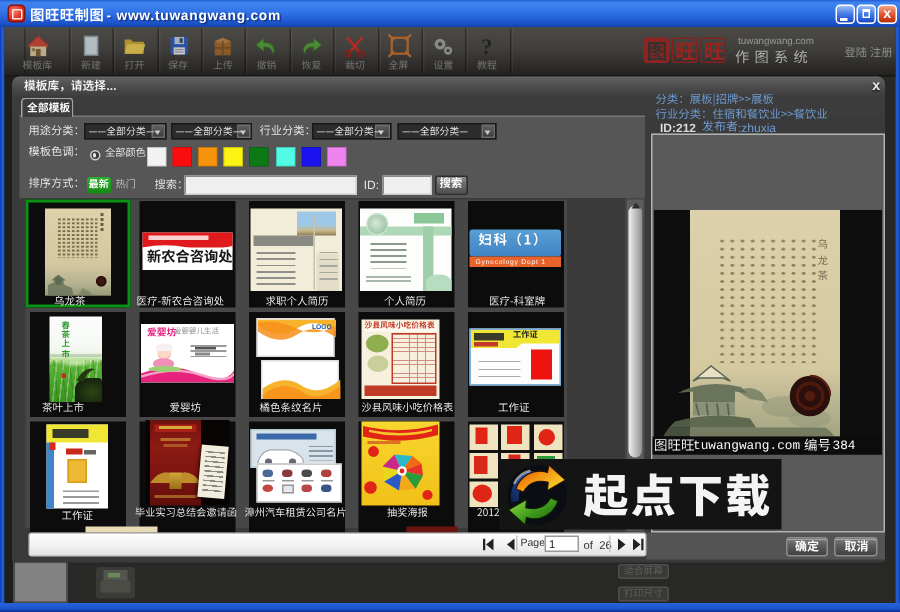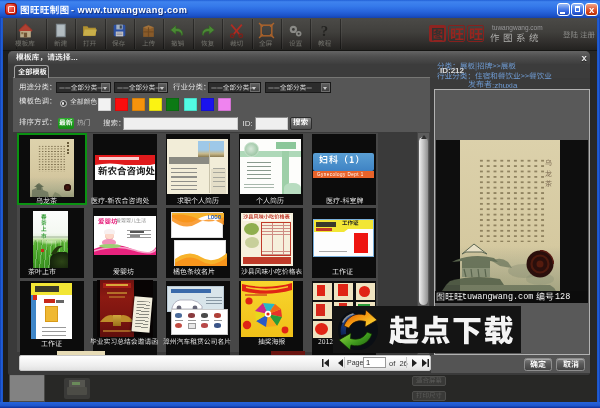--- a/index.html
+++ b/index.html
@@ -735,21 +735,21 @@
 <svg width="80" height="9" style="position:absolute;left:437px;top:61.8px;overflow:visible">
     <g transform="translate(0,6.688) scale(0.0076,-0.0076)">
       <path d="M673 822 604 794C675 646 795 483 900 393C915 413 942 441 961 456C857 534 735 687 673 822ZM324 820C266 667 164 528 44 442C62 428 95 399 108 384C135 406 161 430 187 457V388H380C357 218 302 59 65 -19C82 -35 102 -64 111 -83C366 9 432 190 459 388H731C720 138 705 40 680 14C670 4 658 2 637 2C614 2 552 2 487 8C501 -13 510 -45 512 -67C575 -71 636 -72 670 -69C704 -66 727 -59 748 -34C783 5 796 119 811 426C812 436 812 462 812 462H192C277 553 352 670 404 798Z M1746 822C1722 780 1679 719 1645 680L1706 657C1742 693 1787 746 1824 797ZM1181 789C1223 748 1268 689 1287 650L1354 683C1334 722 1287 779 1244 818ZM1460 839V645H1072V576H1400C1318 492 1185 422 1053 391C1069 376 1090 348 1101 329C1237 369 1372 448 1460 547V379H1535V529C1662 466 1812 384 1892 332L1929 394C1849 442 1706 516 1582 576H1933V645H1535V839ZM1463 357C1458 318 1452 282 1443 249H1067V179H1416C1366 85 1265 23 1046 -11C1060 -28 1079 -60 1085 -80C1334 -36 1445 47 1498 172C1576 31 1714 -49 1916 -80C1925 -59 1946 -27 1963 -10C1781 11 1647 74 1574 179H1936V249H1523C1531 283 1537 319 1542 357Z M2250 486C2290 486 2326 515 2326 560C2326 606 2290 636 2250 636C2210 636 2174 606 2174 560C2174 515 2210 486 2250 486ZM2250 -4C2290 -4 2326 26 2326 71C2326 117 2290 146 2250 146C2210 146 2174 117 2174 71C2174 26 2210 -4 2250 -4Z M3313 -81V-80C3332 -68 3364 -60 3615 3C3613 17 3615 46 3618 65L3402 17V222H3540C3609 68 3736 -35 3916 -81C3925 -61 3945 -34 3961 -19C3874 -1 3798 31 3737 76C3789 104 3850 141 3897 177L3840 217C3803 186 3742 145 3691 116C3659 147 3632 182 3611 222H3950V288H3741V393H3910V457H3741V550H3670V457H3469V550H3400V457H3249V393H3400V288H3221V222H3331V60C3331 15 3301 -8 3282 -18C3293 -32 3308 -63 3313 -81ZM3469 393H3670V288H3469ZM3216 727H3815V625H3216ZM3141 792V498C3141 338 3132 115 3031 -42C3050 -50 3083 -69 3098 -81C3202 83 3216 328 3216 498V559H3890V792Z M4197 840V647H4058V577H4191C4159 439 4097 278 4032 197C4045 179 4063 145 4071 125C4117 193 4163 305 4197 421V-79H4267V456C4294 405 4326 342 4339 309L4385 366C4368 396 4292 512 4267 546V577H4387V647H4267V840ZM4879 821C4778 779 4585 755 4428 746V502C4428 343 4418 118 4306 -40C4323 -48 4354 -70 4368 -82C4477 75 4499 309 4501 476H4531C4561 351 4604 238 4664 144C4600 70 4524 16 4440 -19C4456 -33 4476 -62 4486 -80C4569 -41 4644 12 4708 82C4764 11 4833 -45 4915 -82C4927 -62 4950 -32 4967 -18C4883 15 4813 70 4756 141C4829 241 4883 370 4911 533L4864 547L4851 544H4501V685C4651 695 4823 718 4929 761ZM4827 476C4802 370 4762 280 4710 204C4661 283 4624 376 4598 476Z M5103 -279H5167V838H5103Z M5436 839V638H5312V568H5436V349C5384 333 5336 319 5298 309L5317 235L5436 273V11C5436 -4 5431 -8 5419 -8C5407 -8 5368 -8 5325 -7C5335 -28 5344 -61 5347 -80C5411 -80 5450 -77 5474 -65C5500 -53 5509 -32 5509 11V298L5628 337L5618 405L5509 371V568H5630V638H5509V839ZM5691 332V-79H5764V-31H6102V-75H6177V332ZM5764 38V264H6102V38ZM5660 791V722H5832C5814 598 5770 487 5629 427C5646 414 5666 387 5675 369C5834 442 5886 572 5907 722H6115C6107 557 6096 491 6080 473C6071 464 6064 462 6047 462C6031 462 5989 462 5945 467C5957 447 5965 417 5967 396C6012 394 6057 394 6081 396C6108 398 6126 405 6143 424C6169 455 6180 538 6191 759C6192 770 6192 791 6192 791Z M7000 334V194H6664V129H7000V-79H7071V129H7227V194H7071V334ZM6707 744V358H6862C6829 316 6779 277 6701 244C6716 235 6739 214 6751 201C6850 244 6908 299 6942 358H7199V744H6940C6956 770 6972 799 6987 827L6903 843C6895 815 6880 777 6865 744ZM6775 523H6919C6918 489 6912 453 6897 417H6775ZM6985 523H7130V417H6968C6979 452 6983 488 6985 523ZM6775 685H6920V580H6775ZM6985 685H7130V580H6985ZM6371 820V436C6371 290 6363 87 6305 -57C6324 -63 6354 -73 6369 -82C6410 26 6427 161 6434 288H6564V-79H6632V353H6436L6437 436V500H6683V565H6601V839H6534V565H6437V820Z M7308 146 7788 335V407L7308 596V517L7544 429L7694 373V369L7544 313L7308 226Z M7863 146 8343 335V407L7863 596V517L8099 429L8249 373V369L8099 313L7863 226Z M8693 -81V-80C8712 -68 8744 -60 8995 3C8993 17 8995 46 8998 65L8782 17V222H8920C8989 68 9116 -35 9296 -81C9305 -61 9325 -34 9341 -19C9254 -1 9178 31 9117 76C9169 104 9230 141 9277 177L9220 217C9183 186 9122 145 9071 116C9039 147 9012 182 8991 222H9330V288H9121V393H9290V457H9121V550H9050V457H8849V550H8780V457H8629V393H8780V288H8601V222H8711V60C8711 15 8681 -8 8662 -18C8673 -32 8688 -63 8693 -81ZM8849 393H9050V288H8849ZM8596 727H9195V625H8596ZM8521 792V498C8521 338 8512 115 8411 -42C8430 -50 8463 -69 8478 -81C8582 83 8596 328 8596 498V559H9270V792Z M9577 840V647H9438V577H9571C9539 439 9477 278 9412 197C9425 179 9443 145 9451 125C9497 193 9543 305 9577 421V-79H9647V456C9674 405 9706 342 9719 309L9765 366C9748 396 9672 512 9647 546V577H9767V647H9647V840ZM10259 821C10158 779 9965 755 9808 746V502C9808 343 9798 118 9686 -40C9703 -48 9734 -70 9748 -82C9857 75 9879 309 9881 476H9911C9941 351 9984 238 10044 144C9980 70 9904 16 9820 -19C9836 -33 9856 -62 9866 -80C9949 -41 10024 12 10088 82C10144 11 10213 -45 10295 -82C10307 -62 10330 -32 10347 -18C10263 15 10193 70 10136 141C10209 241 10263 370 10291 533L10244 547L10231 544H9881V685C10031 695 10203 718 10309 761ZM10207 476C10182 370 10142 280 10090 204C10041 283 10004 376 9978 476Z" fill="#6f9cd4"></path>
     </g>
   </svg>
 <svg width="116" height="9" style="position:absolute;left:437px;top:71.8px;overflow:visible">
     <g transform="translate(0,6.688) scale(0.0076,-0.0076)">
       <path d="M435 780V708H927V780ZM267 841C216 768 119 679 35 622C48 608 69 579 79 562C169 626 272 724 339 811ZM391 504V432H728V17C728 1 721 -4 702 -5C684 -6 616 -6 545 -3C556 -25 567 -56 570 -77C668 -77 725 -77 759 -66C792 -53 804 -30 804 16V432H955V504ZM307 626C238 512 128 396 25 322C40 307 67 274 78 259C115 289 154 325 192 364V-83H266V446C308 496 346 548 378 600Z M1854 607C1814 497 1743 351 1688 260L1750 228C1806 321 1874 459 1922 575ZM1082 589C1135 477 1194 324 1219 236L1294 264C1266 352 1204 499 1152 610ZM1585 827V46H1417V828H1340V46H1060V-28H1943V46H1661V827Z M2673 822 2604 794C2675 646 2795 483 2900 393C2915 413 2942 441 2961 456C2857 534 2735 687 2673 822ZM2324 820C2266 667 2164 528 2044 442C2062 428 2095 399 2108 384C2135 406 2161 430 2187 457V388H2380C2357 218 2302 59 2065 -19C2082 -35 2102 -64 2111 -83C2366 9 2432 190 2459 388H2731C2720 138 2705 40 2680 14C2670 4 2658 2 2637 2C2614 2 2552 2 2487 8C2501 -13 2510 -45 2512 -67C2575 -71 2636 -72 2670 -69C2704 -66 2727 -59 2748 -34C2783 5 2796 119 2811 426C2812 436 2812 462 2812 462H2192C2277 553 2352 670 2404 798Z M3746 822C3722 780 3679 719 3645 680L3706 657C3742 693 3787 746 3824 797ZM3181 789C3223 748 3268 689 3287 650L3354 683C3334 722 3287 779 3244 818ZM3460 839V645H3072V576H3400C3318 492 3185 422 3053 391C3069 376 3090 348 3101 329C3237 369 3372 448 3460 547V379H3535V529C3662 466 3812 384 3892 332L3929 394C3849 442 3706 516 3582 576H3933V645H3535V839ZM3463 357C3458 318 3452 282 3443 249H3067V179H3416C3366 85 3265 23 3046 -11C3060 -28 3079 -60 3085 -80C3334 -36 3445 47 3498 172C3576 31 3714 -49 3916 -80C3925 -59 3946 -27 3963 -10C3781 11 3647 74 3574 179H3936V249H3523C3531 283 3537 319 3542 357Z M4250 486C4290 486 4326 515 4326 560C4326 606 4290 636 4250 636C4210 636 4174 606 4174 560C4174 515 4210 486 4250 486ZM4250 -4C4290 -4 4326 26 4326 71C4326 117 4290 146 4250 146C4210 146 4174 117 4174 71C4174 26 4210 -4 4250 -4Z M5548 819C5582 767 5617 697 5631 653L5704 682C5689 726 5651 793 5616 844ZM5285 836C5229 684 5135 534 5036 437C5050 420 5072 379 5080 362C5114 397 5147 437 5179 481V-78H5254V599C5293 667 5329 741 5357 814ZM5314 26V-45H5963V26H5680V280H5918V351H5680V573H5948V644H5339V573H5605V351H5373V280H5605V26Z M6428 825C6440 802 6453 775 6464 750H6084V583H6158V685H6844V600H6921V750H6555C6542 780 6522 817 6506 846ZM6387 413V-81H6459V-24H6807V-76H6883V413H6638L6670 513H6934V581H6346V513H6587C6581 480 6572 444 6564 413ZM6459 168H6807V42H6459ZM6459 231V348H6807V231ZM6268 632C6214 509 6127 390 6033 312C6048 297 6072 262 6081 247C6115 277 6149 313 6181 353V-80H6253V453C6285 503 6314 556 6337 610Z M7531 747V-35H7604V47H7827V-28H7903V747ZM7604 119V675H7827V119ZM7439 831C7351 795 7193 765 7060 747C7068 730 7078 704 7081 687C7134 693 7191 701 7247 711V544H7050V474H7228C7182 348 7102 211 7026 134C7039 115 7058 86 7067 64C7132 133 7198 248 7247 366V-78H7321V363C7364 306 7420 230 7443 192L7489 254C7465 285 7358 411 7321 449V474H7496V544H7321V726C7384 739 7442 754 7489 772Z M8152 566C8176 552 8204 533 8227 516C8172 485 8112 461 8055 446C8069 434 8086 411 8093 396C8242 441 8401 533 8473 673L8430 697L8417 694H8327V742H8501V792H8327V840H8261V694H8243L8256 715L8195 726C8165 678 8112 622 8038 580C8052 572 8071 554 8082 540C8133 572 8174 608 8207 647H8382C8355 610 8318 576 8276 547C8252 565 8220 585 8193 599ZM8540 666C8580 647 8623 624 8665 600C8631 580 8595 564 8559 553C8572 540 8590 516 8598 499C8642 515 8685 537 8726 564C8781 528 8831 492 8864 462L8911 511C8878 539 8831 572 8779 604C8832 651 8876 709 8902 779L8859 798L8852 796H8541V740H8813C8790 702 8758 667 8721 638C8674 664 8627 688 8583 708ZM8701 214V162H8306V214ZM8701 256H8306V307H8701ZM8443 410C8457 393 8473 372 8486 353H8297C8372 390 8442 434 8499 484C8560 434 8639 389 8724 353H8559C8545 377 8523 405 8503 426ZM8214 -76C8233 -66 8266 -61 8523 -21C8523 -7 8527 19 8530 35L8306 4V115H8516L8482 76C8607 34 8768 -32 8850 -77L8891 -27C8856 -9 8810 12 8759 32C8797 58 8838 91 8874 121L8819 156C8791 127 8744 86 8703 55C8645 77 8586 98 8533 115H8773V333C8823 314 8874 298 8923 287C8932 305 8952 332 8967 346C8814 376 8639 443 8540 523L8560 545L8501 576C8407 463 8220 375 8044 330C8060 314 8078 289 8088 271C8137 286 8185 303 8233 323V43C8233 3 8205 -12 8187 -19C8198 -33 8210 -60 8214 -76Z M9557 839C9534 694 9492 556 9424 467C9442 457 9474 435 9488 424C9525 476 9556 544 9581 620H9861C9850 564 9835 507 9821 467L9884 447C9908 505 9932 597 9948 677L9897 691L9883 689H9601C9613 734 9623 780 9631 828ZM9641 544V485C9641 340 9623 125 9370 -34C9387 -46 9413 -69 9424 -86C9579 13 9652 134 9685 250C9732 96 9807 -20 9930 -83C9940 -64 9963 -36 9978 -21C9828 46 9750 206 9712 405C9713 433 9714 459 9714 484V544ZM9156 838C9131 688 9088 543 9023 449C9039 439 9068 415 9080 403C9118 460 9149 533 9175 614H9353C9338 565 9319 516 9301 482L9361 461C9390 513 9420 598 9443 671L9393 687L9380 683H9195C9207 729 9217 776 9226 824ZM9166 -67C9181 -48 9208 -28 9407 100C9401 115 9392 143 9388 163L9253 79V494H9182V87C9182 42 9146 8 9126 -4C9140 -19 9159 -49 9166 -67Z M10854 607C10814 497 10743 351 10688 260L10750 228C10806 321 10874 459 10922 575ZM10082 589C10135 477 10194 324 10219 236L10294 264C10266 352 10204 499 10152 610ZM10585 827V46H10417V828H10340V46H10060V-28H10943V46H10661V827Z M11038 146 11518 335V407L11038 596V517L11274 429L11424 373V369L11274 313L11038 226Z M11593 146 12073 335V407L11593 596V517L11829 429L11979 373V369L11829 313L11593 226Z M12262 566C12286 552 12314 533 12337 516C12282 485 12222 461 12165 446C12179 434 12196 411 12203 396C12352 441 12511 533 12583 673L12540 697L12527 694H12437V742H12611V792H12437V840H12371V694H12353L12366 715L12305 726C12275 678 12222 622 12148 580C12162 572 12181 554 12192 540C12243 572 12284 608 12317 647H12492C12465 610 12428 576 12386 547C12362 565 12330 585 12303 599ZM12650 666C12690 647 12733 624 12775 600C12741 580 12705 564 12669 553C12682 540 12700 516 12708 499C12752 515 12795 537 12836 564C12891 528 12941 492 12974 462L13021 511C12988 539 12941 572 12889 604C12942 651 12986 709 13012 779L12969 798L12962 796H12651V740H12923C12900 702 12868 667 12831 638C12784 664 12737 688 12693 708ZM12811 214V162H12416V214ZM12811 256H12416V307H12811ZM12553 410C12567 393 12583 372 12596 353H12407C12482 390 12552 434 12609 484C12670 434 12749 389 12834 353H12669C12655 377 12633 405 12613 426ZM12324 -76C12343 -66 12376 -61 12633 -21C12633 -7 12637 19 12640 35L12416 4V115H12626L12592 76C12717 34 12878 -32 12960 -77L13001 -27C12966 -9 12920 12 12869 32C12907 58 12948 91 12984 121L12929 156C12901 127 12854 86 12813 55C12755 77 12696 98 12643 115H12883V333C12933 314 12984 298 13033 287C13042 305 13062 332 13077 346C12924 376 12749 443 12650 523L12670 545L12611 576C12517 463 12330 375 12154 330C12170 314 12188 289 12198 271C12247 286 12295 303 12343 323V43C12343 3 12315 -12 12297 -19C12308 -33 12320 -60 12324 -76Z M13667 839C13644 694 13602 556 13534 467C13552 457 13584 435 13598 424C13635 476 13666 544 13691 620H13971C13960 564 13945 507 13931 467L13994 447C14018 505 14042 597 14058 677L14007 691L13993 689H13711C13723 734 13733 780 13741 828ZM13751 544V485C13751 340 13733 125 13480 -34C13497 -46 13523 -69 13534 -86C13689 13 13762 134 13795 250C13842 96 13917 -20 14040 -83C14050 -64 14073 -36 14088 -21C13938 46 13860 206 13822 405C13823 433 13824 459 13824 484V544ZM13266 838C13241 688 13198 543 13133 449C13149 439 13178 415 13190 403C13228 460 13259 533 13285 614H13463C13448 565 13429 516 13411 482L13471 461C13500 513 13530 598 13553 671L13503 687L13490 683H13305C13317 729 13327 776 13336 824ZM13276 -67C13291 -48 13318 -28 13517 100C13511 115 13502 143 13498 163L13363 79V494H13292V87C13292 42 13256 8 13236 -4C13250 -19 13269 -49 13276 -67Z M14964 607C14924 497 14853 351 14798 260L14860 228C14916 321 14984 459 15032 575ZM14192 589C14245 477 14304 324 14329 236L14404 264C14376 352 14314 499 14262 610ZM14695 827V46H14527V828H14450V46H14170V-28H15053V46H14771V827Z" fill="#6f9cd4"></path>
     </g>
   </svg>
-<div class="ab" style="left:440px;top:66px;font-size:8px;font-weight:bold;color:#dadada">ID:212</div>
+<div class="ab" style="left:440px;top:81px;font-size:8px;font-weight:bold;color:#dadada">ID:212</div>
 <svg width="26" height="10" style="position:absolute;left:468px;top:80px;overflow:visible">
     <g transform="translate(0,7.04) scale(0.008,-0.008)">
       <path d="M673 790C716 744 773 680 801 642L860 683C832 719 774 781 731 826ZM144 523C154 534 188 540 251 540H391C325 332 214 168 30 57C49 44 76 15 86 -1C216 79 311 181 381 305C421 230 471 165 531 110C445 49 344 7 240 -18C254 -34 272 -62 280 -82C392 -51 498 -5 589 61C680 -6 789 -54 917 -83C928 -62 948 -32 964 -16C842 7 736 50 648 108C735 185 803 285 844 413L793 437L779 433H441C454 467 467 503 477 540H930L931 612H497C513 681 526 753 537 830L453 844C443 762 429 685 411 612H229C257 665 285 732 303 797L223 812C206 735 167 654 156 634C144 612 133 597 119 594C128 576 140 539 144 523ZM588 154C520 212 466 281 427 361H742C706 279 652 211 588 154Z M1399 841C1385 790 1367 738 1346 687H1061V614H1313C1246 481 1153 358 1031 275C1045 259 1065 230 1076 211C1130 249 1179 294 1222 343V13H1297V360H1509V-81H1585V360H1811V109C1811 95 1806 91 1789 90C1773 90 1715 89 1651 91C1661 72 1673 44 1676 23C1762 23 1815 23 1846 35C1877 47 1886 68 1886 108V431H1811H1585V566H1509V431H1291C1331 489 1366 550 1396 614H1941V687H1428C1446 732 1462 778 1476 823Z M2837 806C2802 760 2764 715 2722 673V714H2473V840H2399V714H2142V648H2399V519H2054V451H2446C2319 369 2178 302 2032 252C2047 236 2070 205 2080 189C2142 213 2204 239 2264 269V-80H2339V-47H2746V-76H2823V346H2408C2463 379 2517 414 2569 451H2946V519H2657C2748 595 2831 679 2901 771ZM2473 519V648H2697C2650 602 2599 559 2544 519ZM2339 123H2746V18H2339ZM2339 183V282H2746V183Z" fill="#6f9cd4"></path>
     </g>
   </svg>
 <div class="ab" style="left:492px;top:81px;font-size:8px;color:#6f9cd4">:zhuxia</div>
 <div class="ab" style="left:433.5px;top:89px;width:156px;height:266px;background:#595959;
 border:1px solid #b2b2b2;box-sizing:border-box"></div>
 <div class="ab" style="left:435.5px;top:139.5px;width:152.5px;height:163px;background:#0e0e0e"></div>
 <div class="ab" style="left:459.5px;top:140px;width:100.5px;height:151px;
@@ -796,21 +796,21 @@
     <g transform="translate(0,7.92) scale(0.009,-0.009)">
       <path d="M375 279C455 262 557 227 613 199L644 250C588 276 487 309 407 325ZM275 152C413 135 586 95 682 61L715 117C618 149 445 188 310 203ZM84 796V-80H156V-38H842V-80H917V796ZM156 29V728H842V29ZM414 708C364 626 278 548 192 497C208 487 234 464 245 452C275 472 306 496 337 523C367 491 404 461 444 434C359 394 263 364 174 346C187 332 203 303 210 285C308 308 413 345 508 396C591 351 686 317 781 296C790 314 809 340 823 353C735 369 647 396 569 432C644 481 707 538 749 606L706 631L695 628H436C451 647 465 666 477 686ZM378 563 385 570H644C608 531 560 496 506 465C455 494 411 527 378 563Z M1354 34V-38H1960V34H1703V351H1919V423H1703V700H1944V772H1402V700H1627V423H1425V351H1627V34ZM1291 411V181H1148V411ZM1291 478H1148V698H1291ZM1077 767V35H1148V113H1361V767Z M2354 34V-38H2960V34H2703V351H2919V423H2703V700H2944V772H2402V700H2627V423H2425V351H2627V34ZM2291 411V181H2148V411ZM2291 478H2148V698H2291ZM2077 767V35H2148V113H2361V767Z" fill="#f8f8f8"></path>
     </g>
   </svg>
 <div class="ab" style="left:462px;top:292px;font-size:8.5px;color:#f8f8f8;font-family:'Liberation Mono'">tuwangwang.com</div>
 <svg width="20" height="11" style="position:absolute;left:536px;top:291.5px;overflow:visible">
     <g transform="translate(0,7.92) scale(0.009,-0.009)">
       <path d="M40 54 58 -15C140 18 245 61 346 103L332 163C223 121 114 79 40 54ZM61 423C75 430 98 435 205 450C167 386 132 335 116 316C87 278 66 252 45 248C53 230 64 196 68 182C87 194 118 204 339 255C336 271 333 298 334 317L167 282C238 374 307 486 364 597L303 632C286 593 265 554 245 517L133 505C190 593 246 706 287 815L215 840C179 719 112 587 91 554C71 520 55 496 38 491C46 473 57 438 61 423ZM624 350V202H541V350ZM675 350H746V202H675ZM481 412V-72H541V143H624V-47H675V143H746V-46H797V143H871V-7C871 -14 868 -16 861 -17C854 -17 836 -17 814 -16C822 -32 829 -56 831 -73C867 -73 890 -71 908 -62C926 -52 930 -35 930 -8V413L871 412ZM797 350H871V202H797ZM605 826C621 798 637 762 648 732H414V515C414 361 405 139 314 -21C329 -28 360 -50 372 -63C465 99 482 335 483 498H920V732H729C717 765 697 811 675 846ZM483 668H850V561H483Z M1260 732H1736V596H1260ZM1185 799V530H1815V799ZM1063 440V371H1269C1249 309 1224 240 1203 191H1727C1708 75 1688 19 1663 -1C1651 -9 1639 -10 1615 -10C1587 -10 1514 -9 1444 -2C1458 -23 1468 -52 1470 -74C1539 -78 1605 -79 1639 -77C1678 -76 1702 -70 1726 -50C1763 -18 1788 57 1812 225C1814 236 1816 259 1816 259H1315L1352 371H1933V440Z" fill="#f8f8f8"></path>
     </g>
   </svg>
-<div class="ab" style="left:555px;top:292px;font-size:8.5px;color:#f8f8f8;font-family:'Liberation Mono'">128</div>
+<div class="ab" style="left:555px;top:292px;font-size:8.5px;color:#f8f8f8;font-family:'Liberation Mono'">384</div>
 <div class="ab" style="left:523.5px;top:358px;width:28.5px;height:12.5px;border-radius:2.5px;background:linear-gradient(180deg,#7e7e7e,#5a5a5a 45%,#434343);border:1px solid #8e8e8e;box-shadow:inset 0 1px 0 rgba(255,255,255,.35);box-sizing:border-box"></div>
 <svg width="18" height="10" style="position:absolute;left:530px;top:359.8px;overflow:visible">
     <g transform="translate(0,7.04) scale(0.008,-0.008)">
       <path d="M528 851C490 739 420 635 337 569C357 547 391 499 403 476L437 508V342C437 227 428 77 339 -28C365 -40 414 -72 433 -91C488 -26 517 60 532 147H630V-45H735V147H825V34C825 23 822 20 812 20C802 19 773 19 745 21C758 -8 768 -52 771 -82C828 -82 870 -81 900 -63C931 -46 938 -18 938 32V591H782C815 633 848 681 871 721L794 771L776 767H607C616 786 623 805 630 825ZM630 248H544C546 275 547 301 547 326H630ZM735 248V326H825V248ZM630 417H547V490H630ZM735 417V490H825V417ZM518 591H508C526 616 543 642 559 670H711C695 642 676 613 658 591ZM46 805V697H152C127 565 86 442 23 358C40 323 62 247 66 216C81 234 95 253 108 273V-42H207V33H375V494H210C231 559 249 628 263 697H398V805ZM207 389H276V137H207Z M1202 381C1184 208 1135 69 1026 -11C1053 -28 1104 -70 1123 -91C1181 -42 1225 23 1257 102C1349 -44 1486 -75 1674 -75H1925C1931 -39 1950 19 1968 47C1900 45 1734 45 1680 45C1638 45 1599 47 1562 52V196H1837V308H1562V428H1776V542H1223V428H1437V88C1379 117 1333 166 1303 246C1312 285 1319 326 1324 369ZM1409 827C1421 801 1434 772 1443 744H1071V492H1189V630H1807V492H1930V744H1581C1569 780 1548 825 1529 860Z" fill="#ffffff"></path>
     </g>
   </svg>
 <div class="ab" style="left:556px;top:358px;width:28.5px;height:12.5px;border-radius:2.5px;background:linear-gradient(180deg,#7e7e7e,#5a5a5a 45%,#434343);border:1px solid #8e8e8e;box-shadow:inset 0 1px 0 rgba(255,255,255,.35);box-sizing:border-box"></div>
 <svg width="18" height="10" style="position:absolute;left:562.5px;top:359.8px;overflow:visible">
     <g transform="translate(0,7.04) scale(0.008,-0.008)">
       <path d="M821 632C803 517 774 413 735 322C697 415 670 520 650 632ZM510 745V632H544C572 467 611 319 670 196C617 111 552 44 477 -1C502 -22 535 -62 552 -91C622 -44 682 14 734 84C779 18 833 -38 898 -83C917 -53 953 -10 979 10C907 54 849 116 802 192C875 331 924 508 946 729L871 749L851 745ZM34 149 58 34 327 80V-88H444V101L528 116L522 216L444 205V703H503V810H45V703H100V157ZM215 703H327V600H215ZM215 498H327V389H215ZM215 287H327V188L215 172Z M1841 827C1821 766 1782 686 1753 635L1857 596C1888 644 1925 715 1957 785ZM1343 775C1382 717 1421 639 1434 589L1543 640C1527 691 1485 765 1445 820ZM1075 757C1137 724 1214 672 1250 634L1324 727C1285 764 1206 812 1145 841ZM1028 492C1092 459 1172 406 1208 368L1281 462C1240 499 1159 547 1096 577ZM1056 -8 1162 -85C1215 16 1271 133 1317 240L1229 313C1174 195 1105 69 1056 -8ZM1492 284H1797V209H1492ZM1492 385V459H1797V385ZM1587 850V570H1375V-88H1492V108H1797V42C1797 29 1792 24 1776 23C1761 23 1708 23 1662 26C1678 -5 1694 -55 1698 -87C1774 -87 1827 -86 1865 -67C1903 -49 1914 -17 1914 40V570H1708V850Z" fill="#ffffff"></path>

